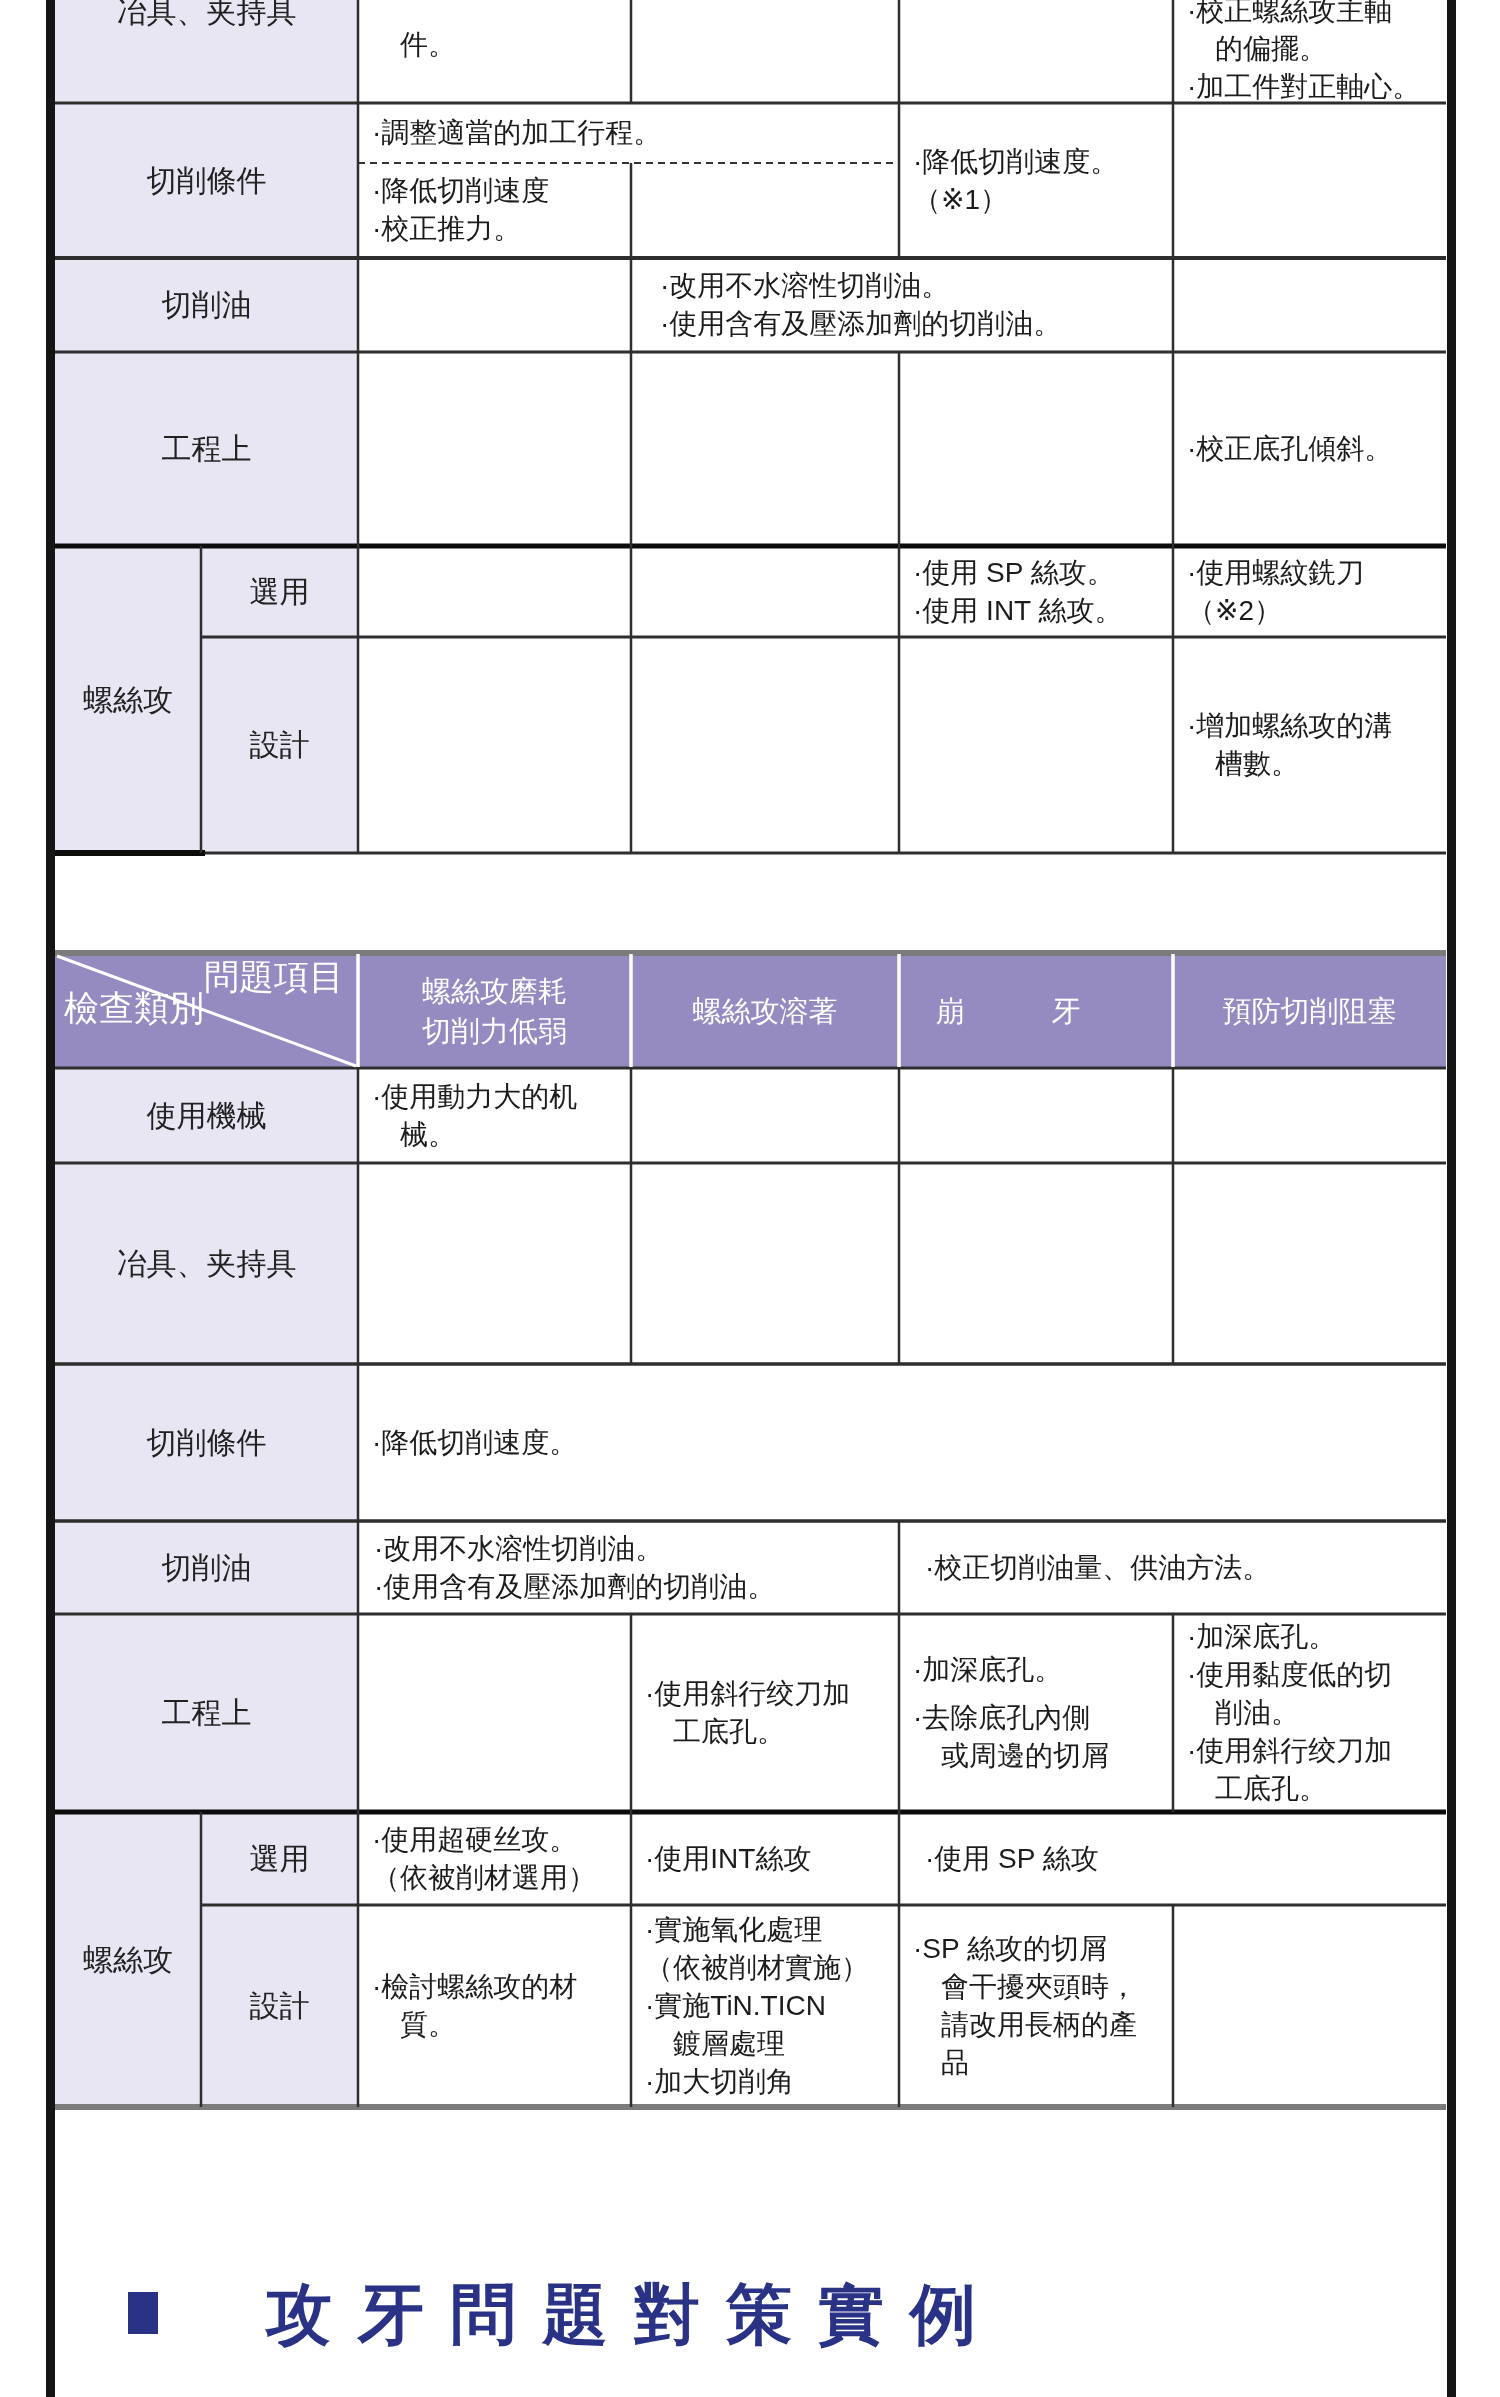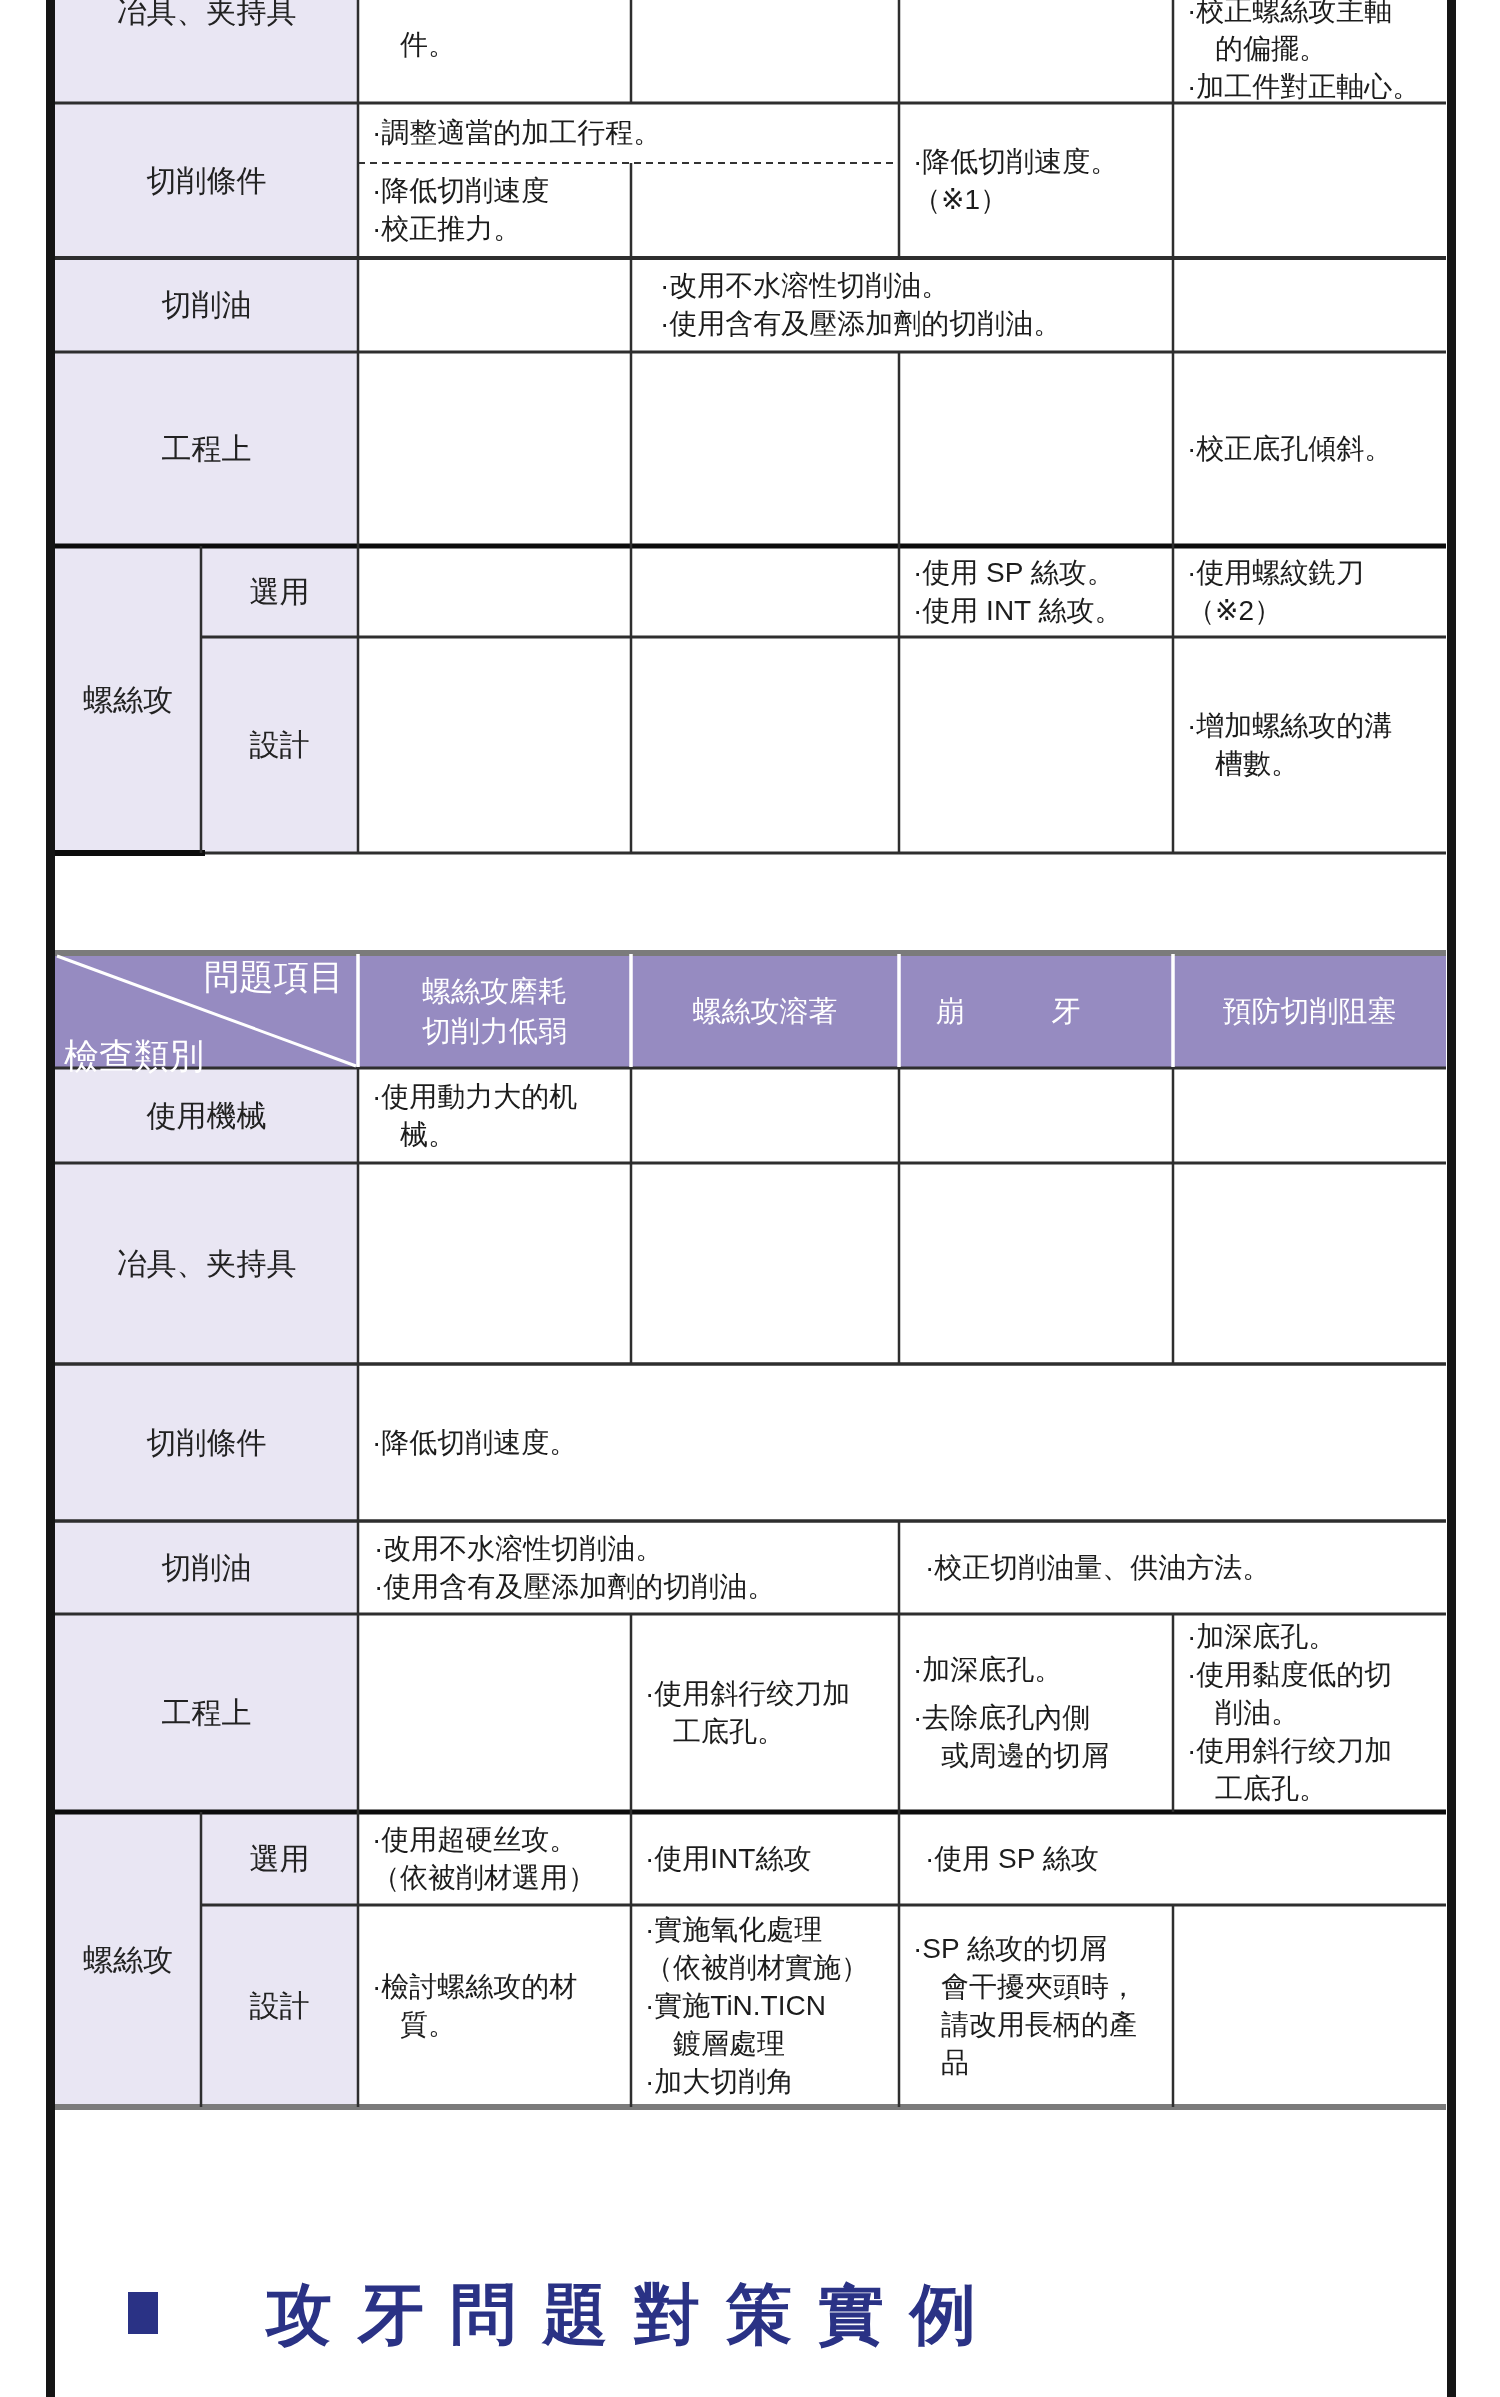--- a/index.html
+++ b/index.html
@@ -104,21 +104,21 @@
 
 <div class="cell label" style="left:55px;top:546px;width:146px;height:307px">螺絲攻</div>
 <div class="cell label" style="left:201px;top:546px;width:157px;height:91px">選用</div>
 <div class="cell vc" style="left:913px;top:546px;width:246px;height:91px"><div class="li">·使用 SP 絲攻。</div><div class="li">·使用 INT 絲攻。</div></div>
 <div class="cell vc" style="left:1187px;top:546px;width:250px;height:91px"><div class="li">·使用螺紋銑刀</div><div class="li">（※2）</div></div>
 <div class="cell label" style="left:201px;top:637px;width:157px;height:216px">設計</div>
 <div class="cell vc" style="left:1187px;top:637px;width:250px;height:216px"><div class="li">·增加螺絲攻的溝
 槽數。</div></div>
 
 <div class="corner" style="left:180px;top:962px;width:164px;text-align:right">問題項目</div>
-<div class="corner" style="left:64px;top:1041px">檢查類別</div>
+<div class="corner" style="left:64px;top:993px">檢查類別</div>
 <div class="cell hdr" style="left:358px;top:953px;width:273px;height:115px">螺絲攻磨耗
 切削力低弱</div>
 <div class="cell hdr" style="left:631px;top:953px;width:268px;height:115px">螺絲攻溶著</div>
 <div class="cell hdr" style="left:899px;top:953px;width:218px;height:115px">崩　　　牙</div>
 <div class="cell hdr" style="left:1173px;top:953px;width:273px;height:115px">預防切削阻塞</div>
 
 <div class="cell label" style="left:55px;top:1068px;width:303px;height:95px">使用機械</div>
 <div class="cell vc" style="left:372px;top:1068px;width:250px;height:95px"><div class="li">·使用動力大的机
 械。</div></div>
 

